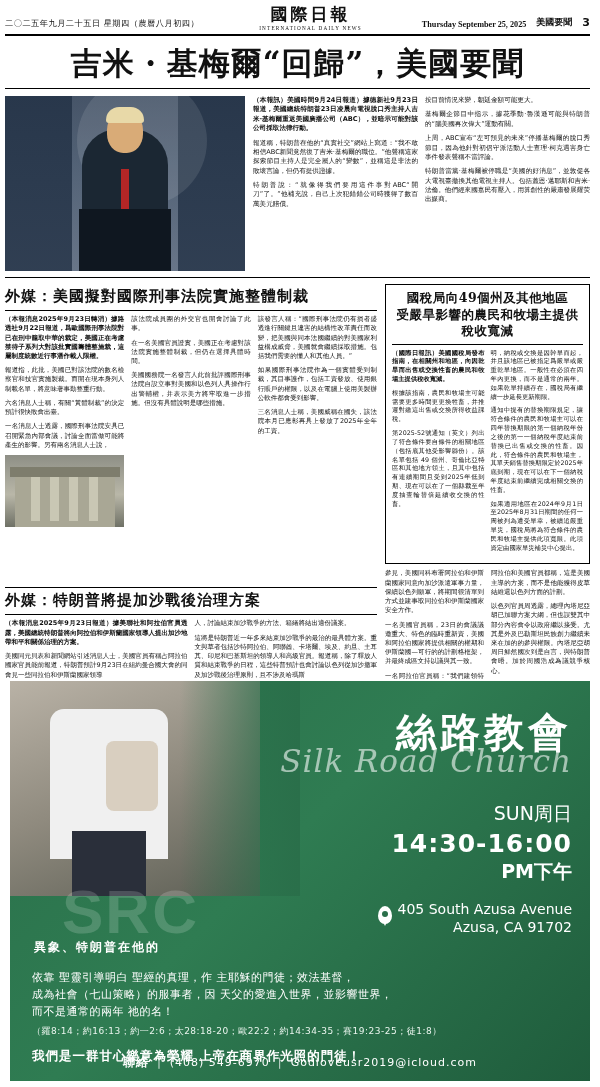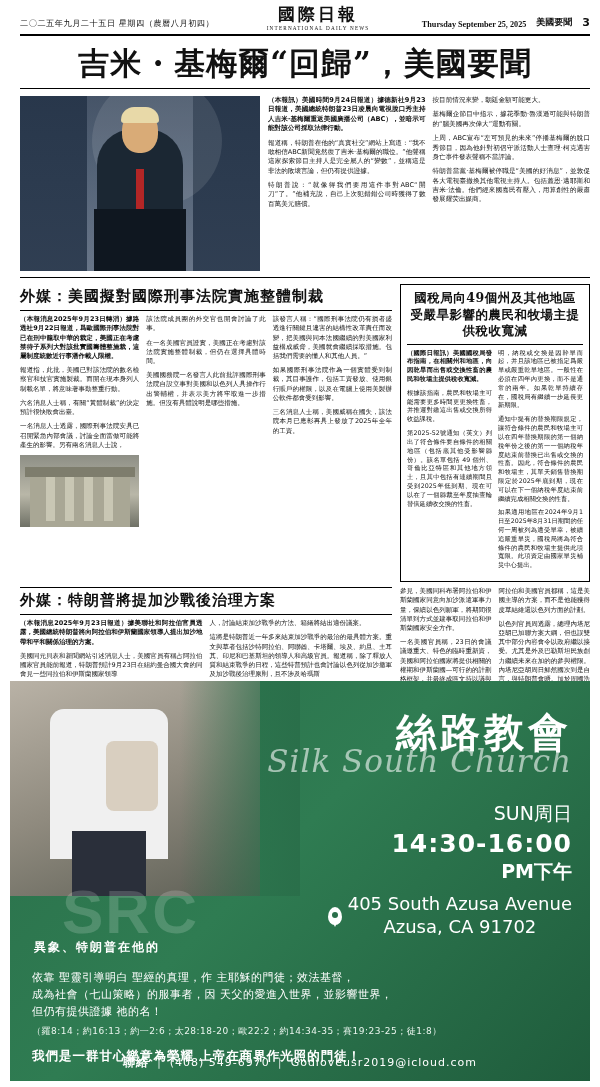--- a/index.html
+++ b/index.html
@@ -5,21 +5,21 @@
   * { box-sizing: border-box; }
   html, body { margin:0; padding:0; }
   body {
     width: 600px;
     height: 1087px;
     background: #ffffff;
     font-family: "DejaVu Sans", "Liberation Sans", sans-serif;
     color: #111;
     overflow: hidden;
   }
-  .page { width:600px; height:1087px; position:relative; padding: 6px 10px 0 20px; }
+  .page { width:600px; height:1087px; position:relative; padding: 6px 10px 0 5px; }
 
   
   .masthead {
     display:flex; align-items:flex-end; justify-content:space-between;
     border-bottom: 2px solid #000;
     padding-bottom: 3px;
   }
   .mh-left { font-size: 8.2px; letter-spacing: 0.5px; white-space:nowrap; padding-bottom:2px;}
   .mh-center { text-align:center; flex:1; }
   .mh-title { font-family:"DejaVu Serif","Liberation Serif",serif; font-weight:bold; font-size: 17px; letter-spacing: 3px; line-height:1; }
@@ -114,21 +114,21 @@
     text-align:center; font-family:"DejaVu Serif","Liberation Serif",serif;
     font-weight:bold; font-size:12.5px; line-height:1.32; letter-spacing:0.5px;
     padding-bottom:4px; border-bottom:1px solid #000; margin-bottom:4px;
   }
   .boxed .cols { display:flex; gap:6px; font-size:6.3px; line-height:1.4; text-align:justify;}
   .boxed .cols .col{flex:1;}
   .boxed p { margin:0 0 5px 0; }
 
   
   .lower { display:flex; gap:8px; padding-top:5px; }
-  .lower-left { width:372px; }
+  .lower-left { width:372px;margin-top:18px; }
   .lower-right { flex:1; }
 
   
   .ad {
     position:absolute; left:10px; right:10px; bottom:6px;
     height: 400px;
     background: linear-gradient(135deg,#2a6f4a 0%, #2f7c52 45%, #1f5c3c 100%);
     color:#fff; overflow:hidden;
   }
   .ad .photostrip{
@@ -161,21 +161,21 @@
     font-size:31px; color: rgba(255,255,255,0.58); letter-spacing:1px;
   }
   .ad .time-block { position:absolute; right:18px; top:120px; text-align:right; }
   .ad .t-sun { font-size:19px; font-weight:normal; }
   .ad .t-hours { font-size:25px; font-weight:bold; letter-spacing:1px; margin-top:2px;margin-left:29px;}
   .ad .t-pm { font-size:19px; font-weight:bold; margin-top:1px;}
   .ad .addr-wrap { position:absolute; right:18px; top:212px; text-align:right; display:flex; align-items:center; justify-content:flex-end; gap:6px;}
   .ad .pin { width:14px; height:18px; background:#fff; border-radius:50% 50% 50% 50%/55% 55% 45% 45%; position:relative;}
   .ad .pin:after{content:""; position:absolute; left:4px; top:5px; width:6px; height:6px; border-radius:50%; background:#2a6f4a;}
   .ad .pin:before{content:""; position:absolute; left:4px; top:14px; border-left:3px solid transparent;border-right:3px solid transparent;border-top:6px solid #fff;}
-  .ad .addr { font-size:18px; line-height:1.25; text-align:center;}
+  .ad .addr { font-size:14px; line-height:1.25; text-align:right;margin-top:8px;}
   .ad .slogan { position:absolute; left:24px; top:258px; font-size:12px; font-weight:bold; letter-spacing:2px;}
   .ad .body-text {
     position:absolute; left:22px; right:22px; top:288px;
     font-size:11px; line-height:1.55; letter-spacing:0.5px;
   }
   .ad .verse { font-size:9px; margin-top:5px; color:#eaf5ee; }
   .ad .tagline { margin-top:7px; font-size:12.5px; font-weight:bold; letter-spacing:1px; }
   .ad .contact {
     position:absolute; left:0; right:0; bottom:10px; text-align:center;
     font-size:11px; letter-spacing:1px;
@@ -320,42 +320,42 @@
   <div class="ad">
     <div class="photostrip">
       <div class="person"></div>
       <div class="pack"></div>
       <div class="legs"></div>
     </div>
     <div class="fade"></div>
     <div class="src-ghost">SRC</div>
 
     <div class="ch-title">絲路教會</div>
-    <div class="ch-title-en">Silk South Church</div>
+    <div class="ch-title-en">Silk Road Church</div>
 
     <div class="time-block">
       <div class="t-sun">SUN周日</div>
       <div class="t-hours">14:30-16:00</div>
       <div class="t-pm">PM下午</div>
     </div>
 
     <div class="addr-wrap">
       <span class="pin"></span>
       <span class="addr">
         <div>405 South Azusa Avenue</div>
         <div>Azusa, CA 91702</div>
       </span>
     </div>
 
     <div class="slogan">異象、特朗普在他的</div>
 
     <div class="body-text">
       <div>依靠 聖靈引導明白 聖經的真理，作 主耶穌的門徒；效法基督，</div>
       <div>成為社會（七山策略）的服事者，因 天父的愛進入世界，並影響世界，</div>
-      <div>但仍有提供證據 祂的名！</div>
+      <div>而不是通常的兩年 祂的名！</div>
       <div class="verse">（羅8:14；約16:13；約一2:6；太28:18-20；歐22:2；約14:34-35；賽19:23-25；徒1:8）</div>
       <div class="tagline">我們是一群甘心樂意為榮耀 上帝在商界作光照的門徒！</div>
     </div>
 
     <div class="contact">
       <b>聯絡</b>
       <span> ｜ </span>
       <span>(408) 549-6970</span>
       <span> ｜ </span>
       <span>Godloveusr2019@icloud.com</span>

